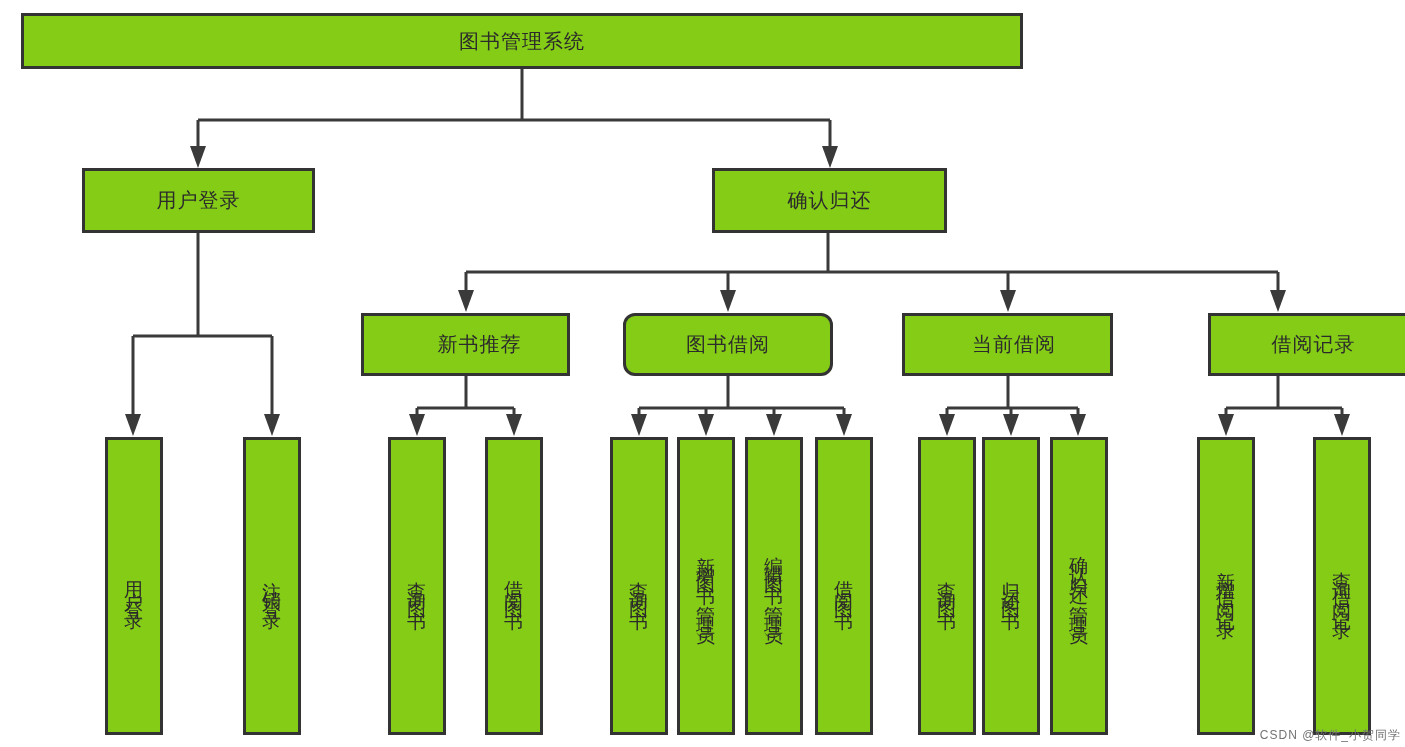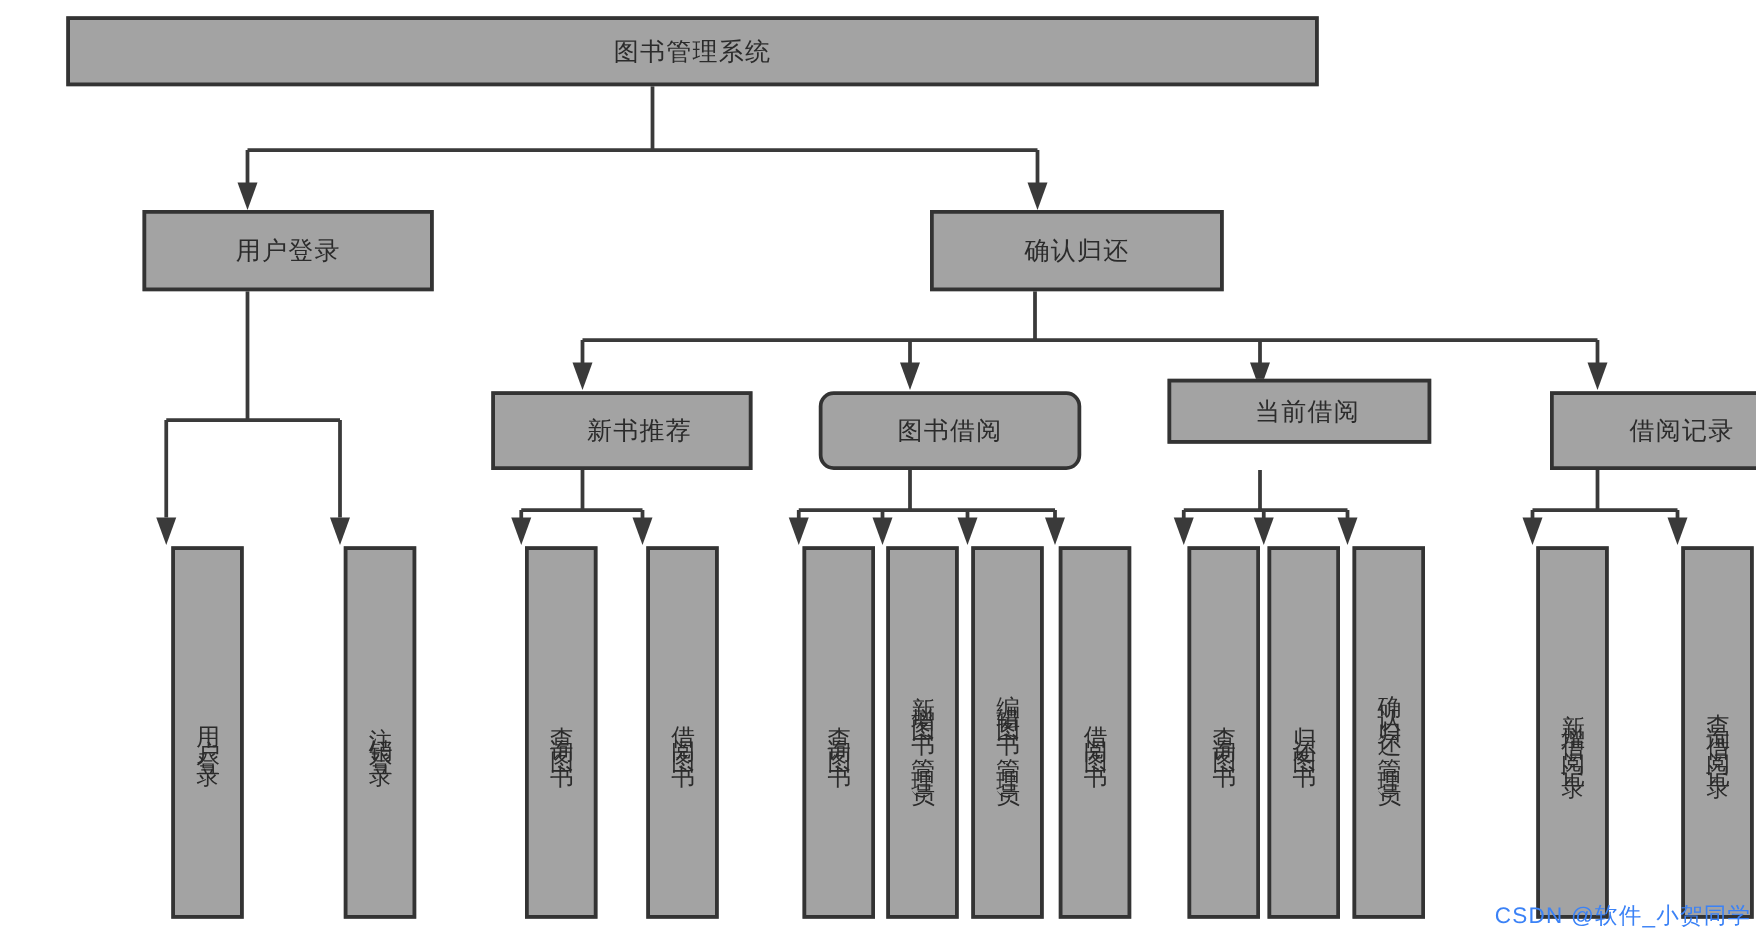--- a/index.html
+++ b/index.html
@@ -12,46 +12,45 @@
     overflow: hidden;
   }
   .connectors {
     position: absolute;
     left: 0; top: 0;
     width: 1405px; height: 747px;
   }
   .node {
     position: absolute;
     box-sizing: border-box;
-    background: #a3a3a3;
+    background: #84cc16;
     border: 3px solid #333333;
     display: flex;
     align-items: center;
     justify-content: center;
     color: #2b2b2b;
-    margin-left: 32px;
   }
   .node.h .lbl {
     font-size: 20px;
     letter-spacing: 1px;
     white-space: nowrap;
   }
   .node.v .lbl {
     writing-mode: vertical-rl;
     text-orientation: mixed;
     font-size: 19px;
     letter-spacing: 10px;
     line-height: 1;
   }
   .watermark {
     position: absolute;
     right: 4px;
     bottom: 3px;
-    font-size: 18px;
-    color: #3b82f6;
+    font-size: 12px;
+    color: #737373;
     letter-spacing: 1px;
     white-space: nowrap;
   }
 </style>
 </head>
 <body>
 
 <div class="canvas">
 
   <svg class="connectors" viewBox="0 0 1405 747" xmlns="http://www.w3.org/2000/svg">
@@ -107,21 +106,21 @@
   <div class="node h" style="left:712px; top:168px; width:235px; height:65px;">
     <span class="lbl">确认归还</span>
   </div>
 
   <div class="node h" style="left:361px; top:313px; width:209px; height:63px;padding-left:28px;">
     <span class="lbl">新书推荐</span>
   </div>
   <div class="node h" style="left:623px; top:313px; width:210px; height:63px;border-radius:12px;">
     <span class="lbl">图书借阅</span>
   </div>
-  <div class="node h" style="left:902px; top:303px; width:211px; height:52px;padding-left:13px;">
+  <div class="node h" style="left:902px; top:313px; width:211px; height:63px;padding-left:13px;">
     <span class="lbl">当前借阅</span>
   </div>
   <div class="node h" style="left:1208px; top:313px; width:211px; height:63px;">
     <span class="lbl">借阅记录</span>
   </div>
 
   <div class="node v" style="left:105px; top:437px; width:58px; height:298px;">
     <span class="lbl">用户登录</span>
   </div>
   <div class="node v" style="left:243px; top:437px; width:58px; height:298px;">

